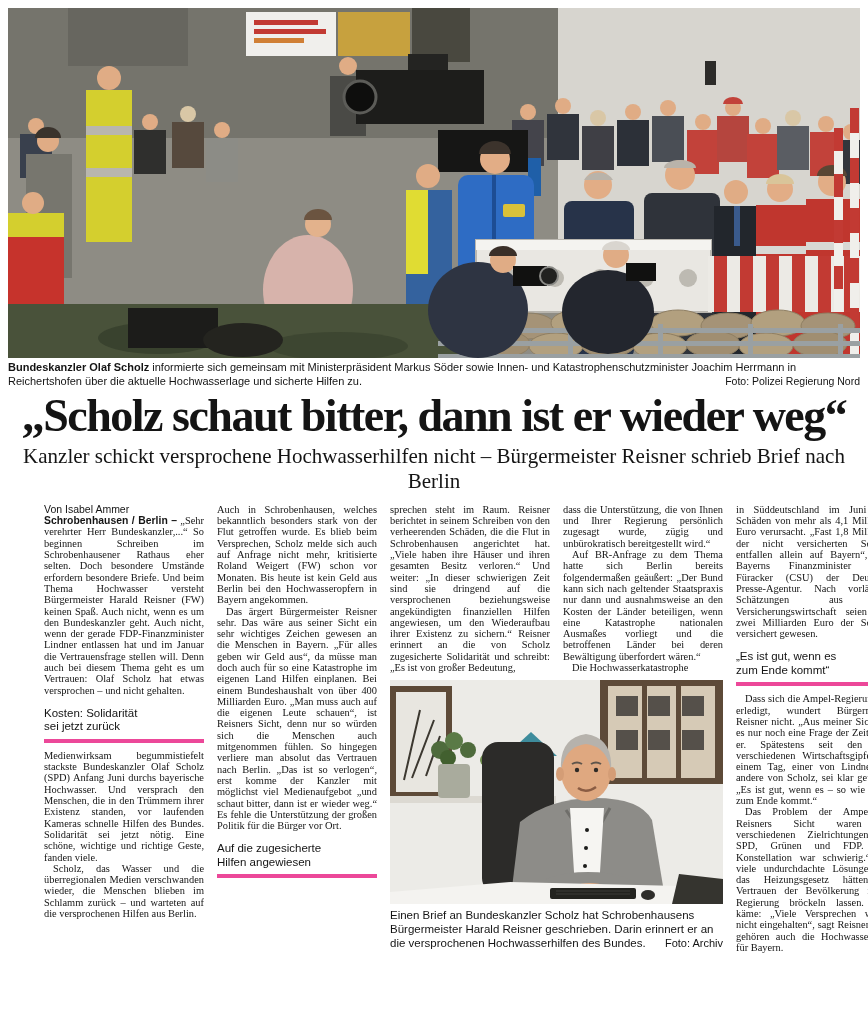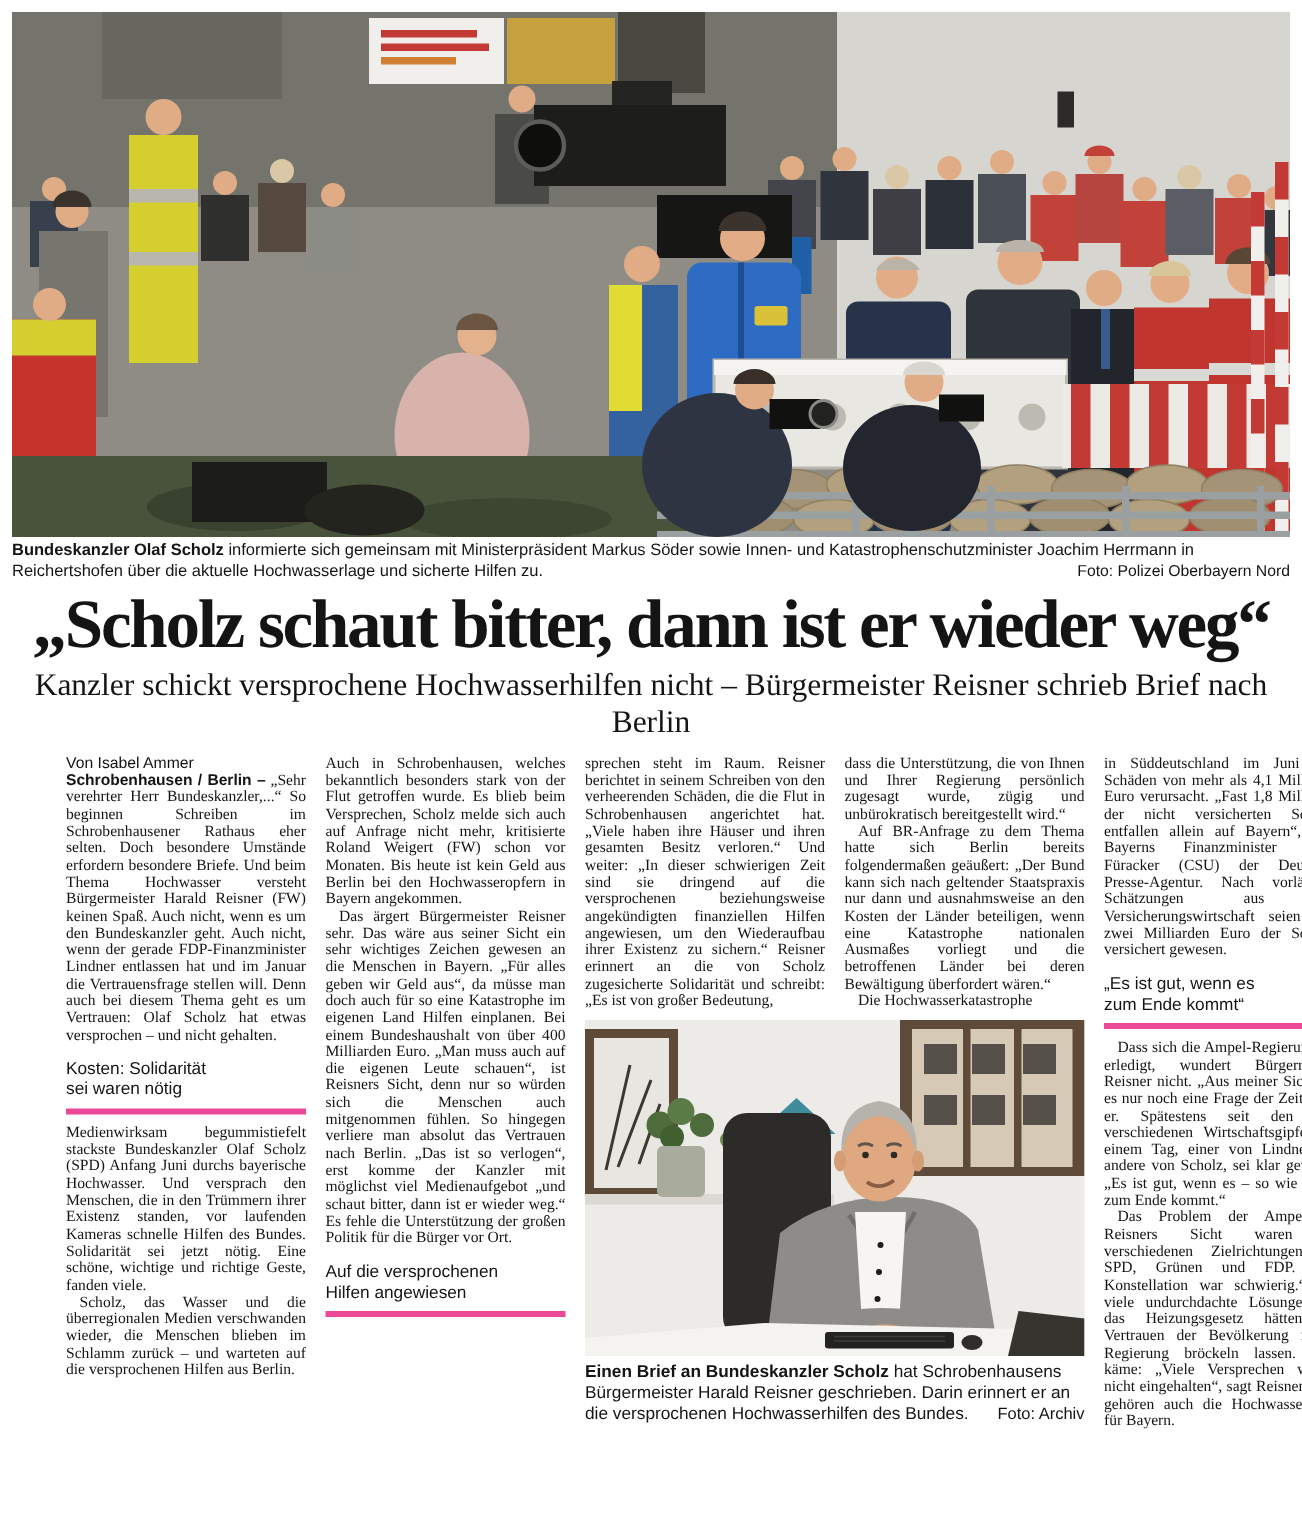--- a/index.html
+++ b/index.html
@@ -33,21 +33,21 @@
     font-family:"Liberation Sans",sans-serif;font-weight:400;font-size:11.5px;line-height:13.5px;
     border-bottom:4px solid #ec4899;padding:11px 0 5px 0;margin:0 0 7px 0;text-align:left;
   }
   .subhead span{display:block;}
   .inset{margin-top:7px;}
   .inset svg{width:333px;height:224px;display:block;background:#ecebe7;}
   .inset-cap{
     position:relative;font-family:"Liberation Sans",sans-serif;
     font-size:11.5px;line-height:14px;margin-top:4px;text-align:left;
   }
-  .inset-cap .bold{font-weight:700;}
+  .inset-cap .bold{font-weight:400;}
   .inset-cap .credit{font-size:11px;}
   .sig{float:right;font-style:italic;font-family:"Liberation Serif",serif;}
 </style>
 </head>
 <body>
 
 <div class="page">
 
   <svg class="photo-top" viewBox="0 0 852 350" preserveAspectRatio="none" aria-hidden="true">
 
@@ -264,43 +264,43 @@
     <g>
       <ellipse cx="600" cy="304" rx="46" ry="42" fill="#23262e"></ellipse>
       <circle cx="608" cy="247" r="13" fill="#e0ac85"></circle>
         <path d="M594 242 a14 9 0 0 1 28 0 z" fill="#d9d5cf"></path>
       <rect x="618" y="255" width="30" height="18" fill="#111110"></rect>
     </g>
     <rect x="120" y="300" width="90" height="40" fill="#1c1c1a"></rect>
     <ellipse cx="235" cy="332" rx="40" ry="17" fill="#24241f"></ellipse>
   </svg>
 
-  <p class="cap"><span class="bold">Bundeskanzler Olaf Scholz</span><span> informierte sich gemeinsam mit Ministerpräsident Markus Söder sowie Innen- und Katastrophenschutzminister Joachim Herrmann in Reichertshofen über die aktuelle Hochwasserlage und sicherte Hilfen zu.</span><span class="credit">Foto: Polizei Oberbayern Nord</span></p>
+  <p class="cap"><span class="bold">Bundeskanzler Olaf Scholz</span><span> informierte sich gemeinsam mit Ministerpräsident Markus Söder sowie Innen- und Katastrophenschutzminister Joachim Herrmann in Reichertshofen über die aktuelle Hochwasserlage und sicherte Hilfen zu.</span><span class="credit">Foto: Polizei Regierung Nord</span></p>
 
   <h1 class="headline">„Scholz schaut bitter, dann ist er wieder weg“</h1>
   <h2 class="deck">Kanzler schickt versprochene Hochwasserhilfen nicht – Bürgermeister Reisner schrieb Brief nach Berlin</h2>
 
   <div class="cols">
 
     <div class="col">
       <p class="byline">Von Isabel Ammer</p>
       <p><span class="lead">Schrobenhausen / Berlin –</span><span> „Sehr verehrter Herr Bundeskanzler,...“ So beginnen Schreiben im Schrobenhausener Rathaus eher selten. Doch besondere Umstände erfordern besondere Briefe. Und beim Thema Hochwasser versteht Bürgermeister Harald Reisner (FW) keinen Spaß. Auch nicht, wenn es um den Bundeskanzler geht. Auch nicht, wenn der gerade FDP-Finanzminister Lindner entlassen hat und im Januar die Vertrauensfrage stellen will. Denn auch bei diesem Thema geht es um Vertrauen: Olaf Scholz hat etwas versprochen – und nicht gehalten.</span></p>
       <div class="subhead">
           <span>Kosten: Solidarität</span>
-          <span>sei waren nötig</span>
+          <span>sei jetzt zurück</span>
         </div>
       <p>Medienwirksam begummistiefelt stackste Bundeskanzler Olaf Scholz (SPD) Anfang Juni durchs bayerische Hochwasser. Und versprach den Menschen, die in den Trümmern ihrer Existenz standen, vor laufenden Kameras schnelle Hilfen des Bundes. Solidarität sei jetzt nötig. Eine schöne, wichtige und richtige Geste, fanden viele.</p>
       <p class="ind">Scholz, das Wasser und die überregionalen Medien verschwanden wieder, die Menschen blieben im Schlamm zurück – und warteten auf die versprochenen Hilfen aus Berlin.</p>
     </div>
 
     <div class="col">
       <p>Auch in Schrobenhausen, welches bekanntlich besonders stark von der Flut getroffen wurde. Es blieb beim Versprechen, Scholz melde sich auch auf Anfrage nicht mehr, kritisierte Roland Weigert (FW) schon vor Monaten. Bis heute ist kein Geld aus Berlin bei den Hochwasseropfern in Bayern angekommen.</p>
       <p class="ind">Das ärgert Bürgermeister Reisner sehr. Das wäre aus seiner Sicht ein sehr wichtiges Zeichen gewesen an die Menschen in Bayern. „Für alles geben wir Geld aus“, da müsse man doch auch für so eine Katastrophe im eigenen Land Hilfen einplanen. Bei einem Bundeshaushalt von über 400 Milliarden Euro. „Man muss auch auf die eigenen Leute schauen“, ist Reisners Sicht, denn nur so würden sich die Menschen auch mitgenommen fühlen. So hingegen verliere man absolut das Vertrauen nach Berlin. „Das ist so verlogen“, erst komme der Kanzler mit möglichst viel Medienaufgebot „und schaut bitter, dann ist er wieder weg.“ Es fehle die Unterstützung der großen Politik für die Bürger vor Ort.</p>
       <div class="subhead">
-          <span>Auf die versprochenen</span>
+          <span>Auf die zugesicherte</span>
           <span>Hilfen angewiesen</span>
         </div>
     </div>
 
     <div class="mid">
       <div class="mid-cols">
         <div class="col">
           <p>sprechen steht im Raum. Reisner berichtet in seinem Schreiben von den verheerenden Schäden, die die Flut in Schrobenhausen angerichtet hat. „Viele haben ihre Häuser und ihren gesamten Besitz verloren.“ Und weiter: „In dieser schwierigen Zeit sind sie dringend auf die versprochenen beziehungsweise angekündigten finanziellen Hilfen angewiesen, um den Wiederaufbau ihrer Existenz zu sichern.“ Reisner erinnert an die von Scholz zugesicherte Solidarität und schreibt: „Es ist von großer Bedeutung,</p>
         </div>
         <div class="col">

